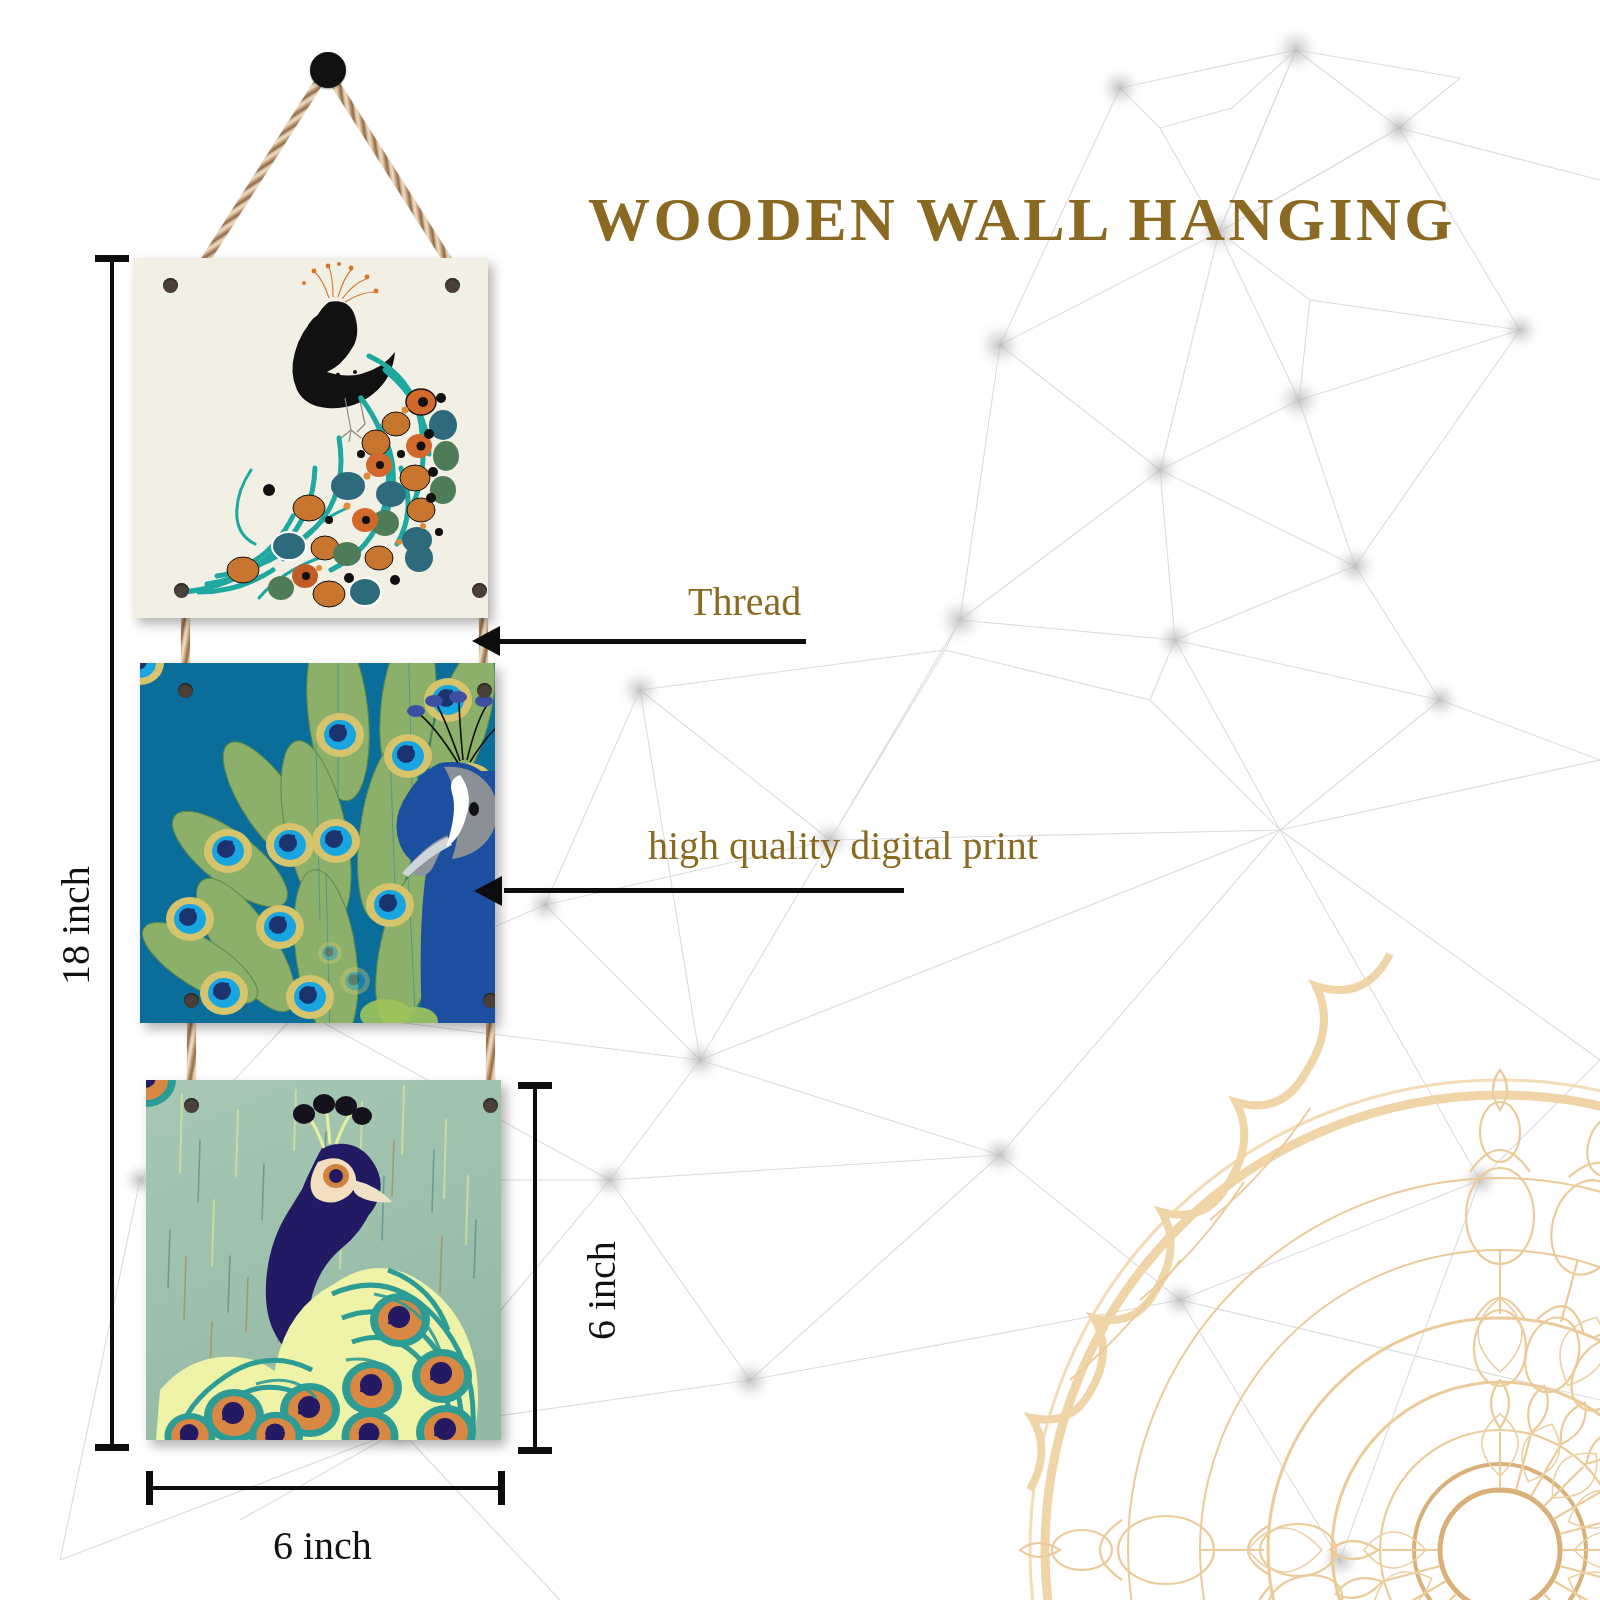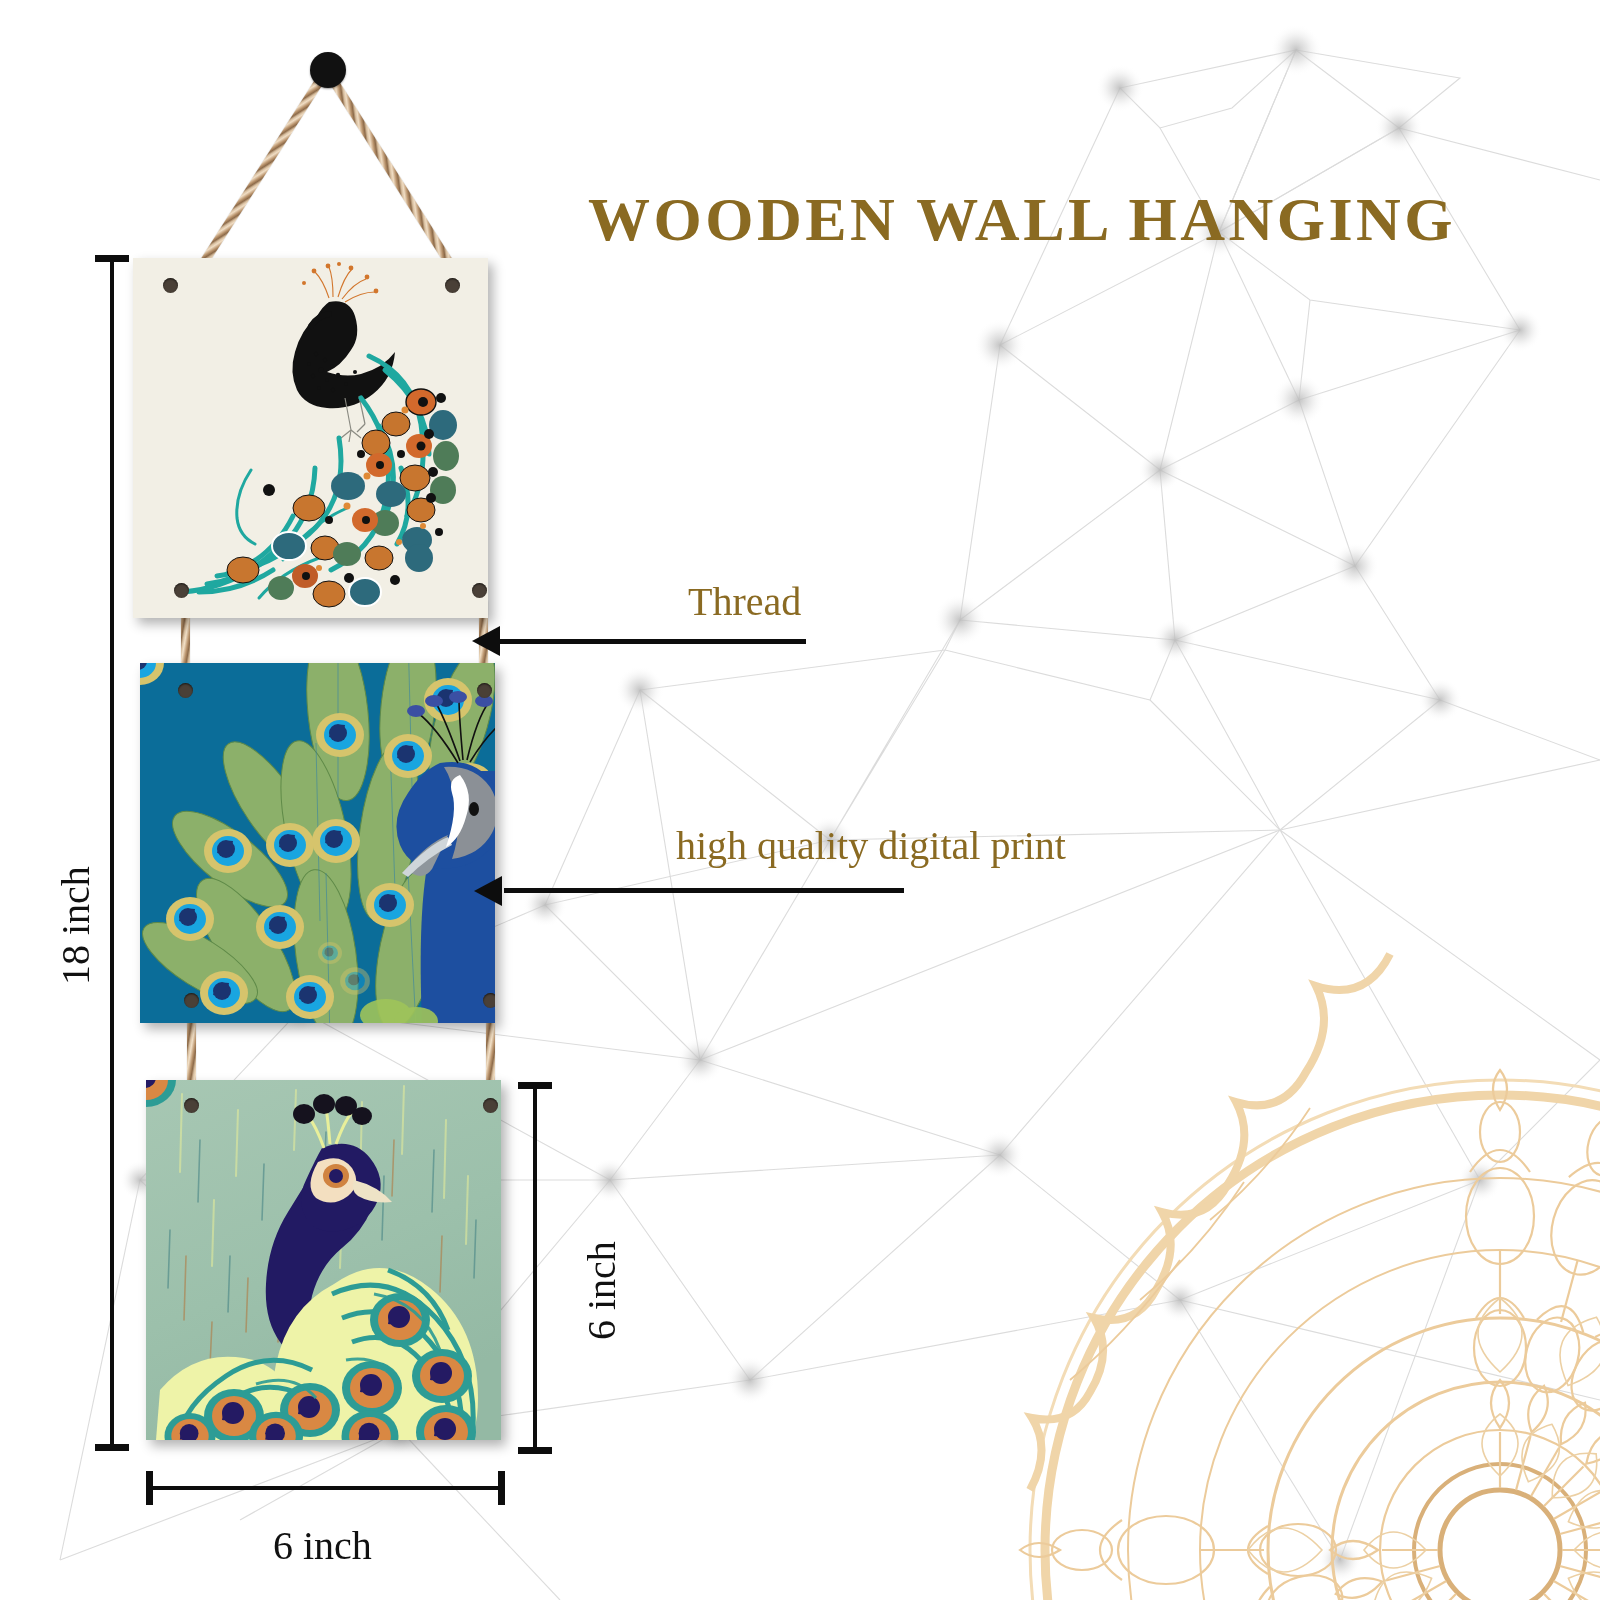--- a/index.html
+++ b/index.html
@@ -637,18 +637,18 @@
     <div class="dim-label" style="left:273px;top:1522px;">6 inch</div>
   </div>
 
   <div>
     <div class="callout-text" style="left:688px;top:578px;">Thread</div>
     <div class="callout-line" style="left:500px;top:639px;width:306px;"></div>
     <div class="callout-arrow" style="left:472px;top:626px;"></div>
   </div>
 
   <div>
-    <div class="callout-text" style="left:648px;top:822px;margin-left:28px;">high quality digital print</div>
+    <div class="callout-text" style="left:648px;top:822px;">high quality digital print</div>
     <div class="callout-line" style="left:504px;top:888px;width:400px;"></div>
     <div class="callout-arrow" style="left:474px;top:876px;"></div>
   </div>
 
 </div>
 
 </body></html>

